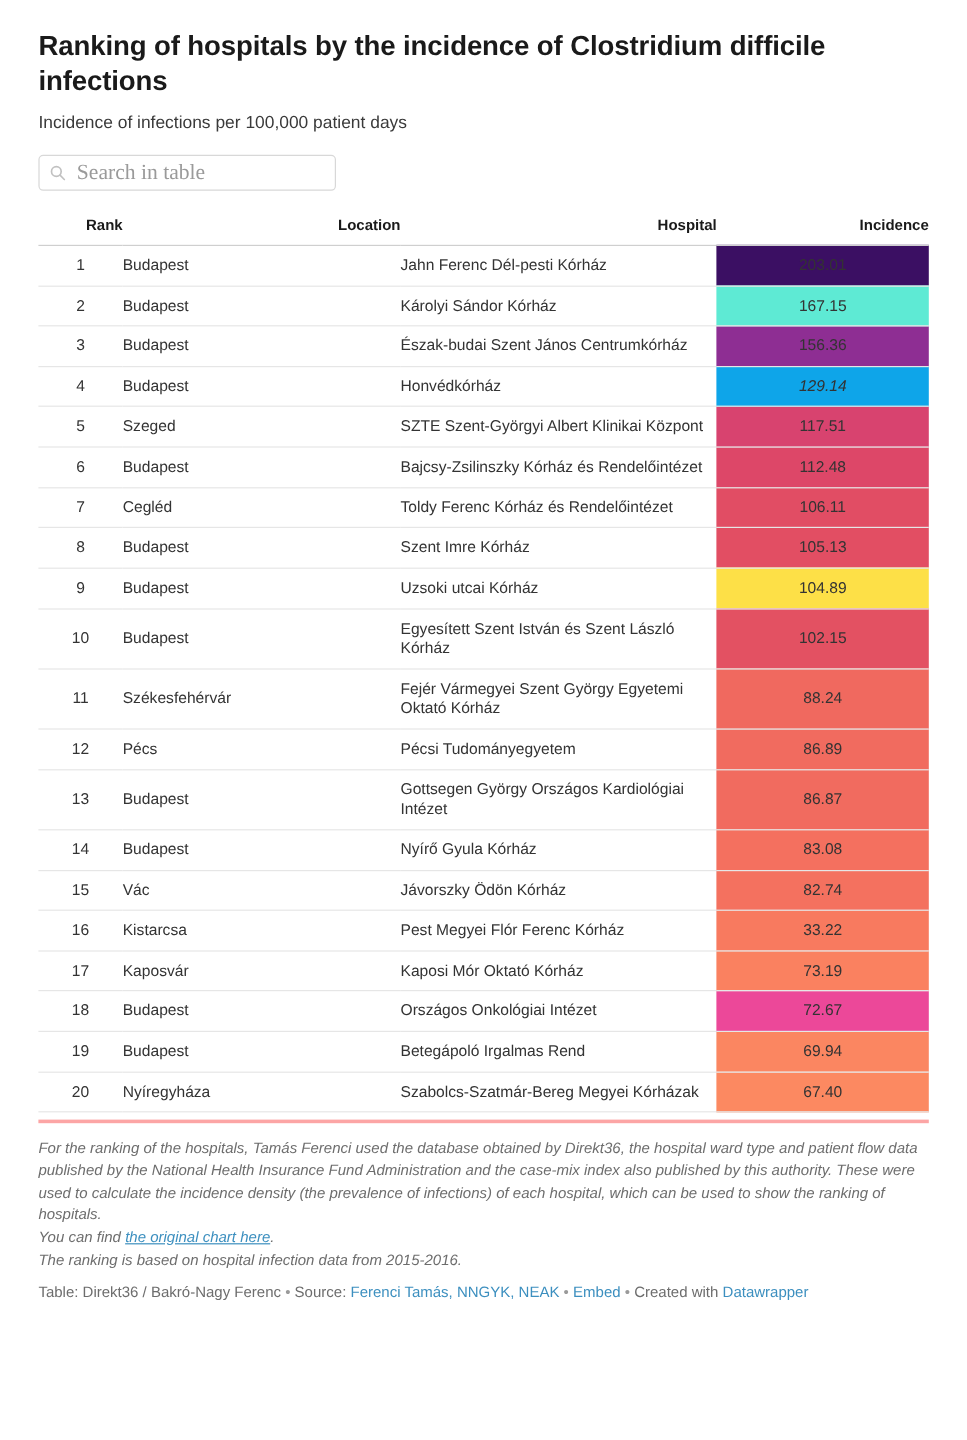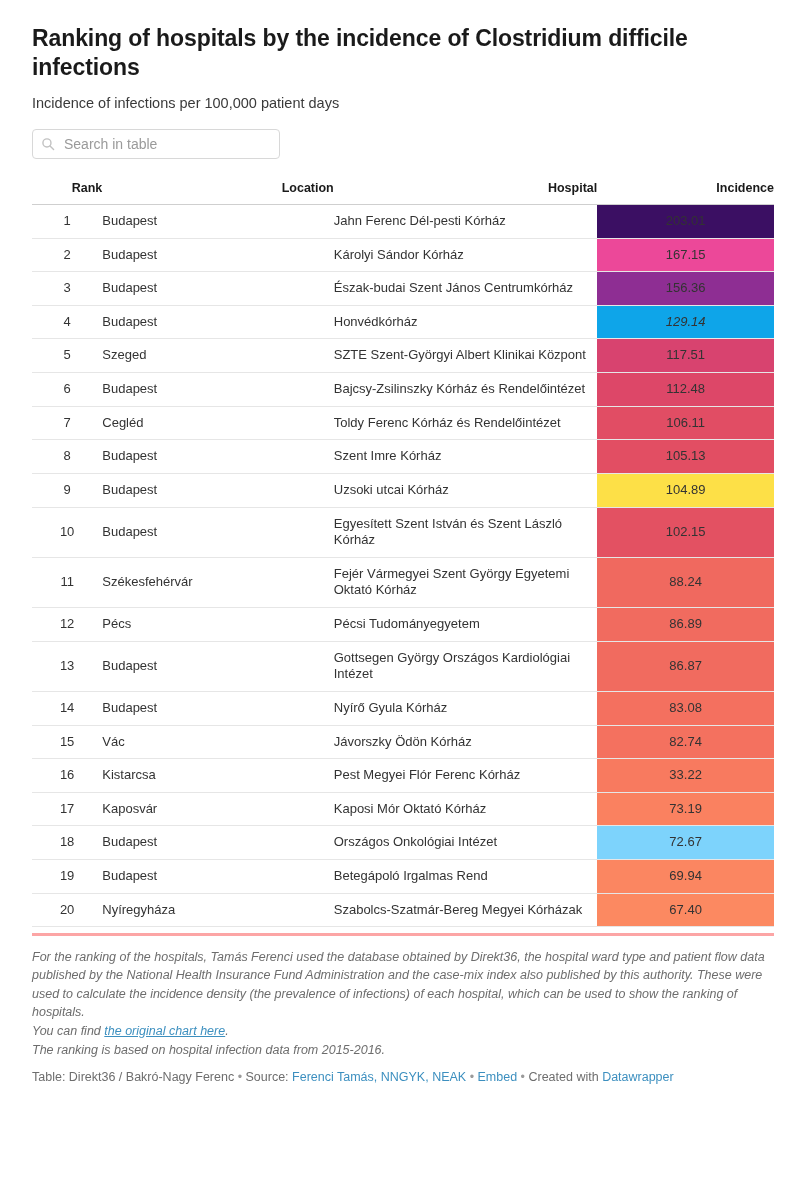--- a/index.html
+++ b/index.html
@@ -49,22 +49,22 @@
   .search-icon {
     width: 14px;
     height: 14px;
     flex: 0 0 14px;
     margin-right: 7px;
     opacity: 0.45;
   }
   .search-input {
     border: none;
     outline: none;
-    font-size: 14px;
-    font-family: Liberation Sans, sans-serif;
+    font-size: 18px;
+    font-family: Liberation Serif, serif;
     color: #a16207;
     width: 100%;
     background: transparent;
   }
   .search-input::placeholder {
     color: #9a9a9a;
   }
   table.data {
     width: 100%;
     border-collapse: collapse;
@@ -168,21 +168,21 @@
         <tr>
           <td class="c-rank">1</td>
           <td class="c-location">Budapest</td>
           <td class="c-hospital">Jahn Ferenc Dél-pesti Kórház</td>
           <td class="c-incidence" style="background-color: rgb(59, 15, 99);">203.01</td>
         </tr>
         <tr>
           <td class="c-rank">2</td>
           <td class="c-location">Budapest</td>
           <td class="c-hospital">Károlyi Sándor Kórház</td>
-          <td class="c-incidence" style="background-color: #ec4899;">167.15</td>
+          <td class="c-incidence" style="background-color: #5eead4;">167.15</td>
         </tr>
         <tr>
           <td class="c-rank">3</td>
           <td class="c-location">Budapest</td>
           <td class="c-hospital">Észak-budai Szent János Centrumkórház</td>
           <td class="c-incidence" style="background-color: rgb(142, 46, 147);">156.36</td>
         </tr>
         <tr>
           <td class="c-rank">4</td>
           <td class="c-location">Budapest</td>
@@ -264,21 +264,21 @@
         <tr>
           <td class="c-rank">17</td>
           <td class="c-location">Kaposvár</td>
           <td class="c-hospital">Kaposi Mór Oktató Kórház</td>
           <td class="c-incidence" style="background-color: rgb(250, 129, 96);">73.19</td>
         </tr>
         <tr>
           <td class="c-rank">18</td>
           <td class="c-location">Budapest</td>
           <td class="c-hospital">Országos Onkológiai Intézet</td>
-          <td class="c-incidence" style="background-color: #7dd3fc;">72.67</td>
+          <td class="c-incidence" style="background-color: #ec4899;">72.67</td>
         </tr>
         <tr>
           <td class="c-rank">19</td>
           <td class="c-location">Budapest</td>
           <td class="c-hospital">Betegápoló Irgalmas Rend</td>
           <td class="c-incidence" style="background-color: rgb(251, 134, 97);">69.94</td>
         </tr>
         <tr>
           <td class="c-rank">20</td>
           <td class="c-location">Nyíregyháza</td>

